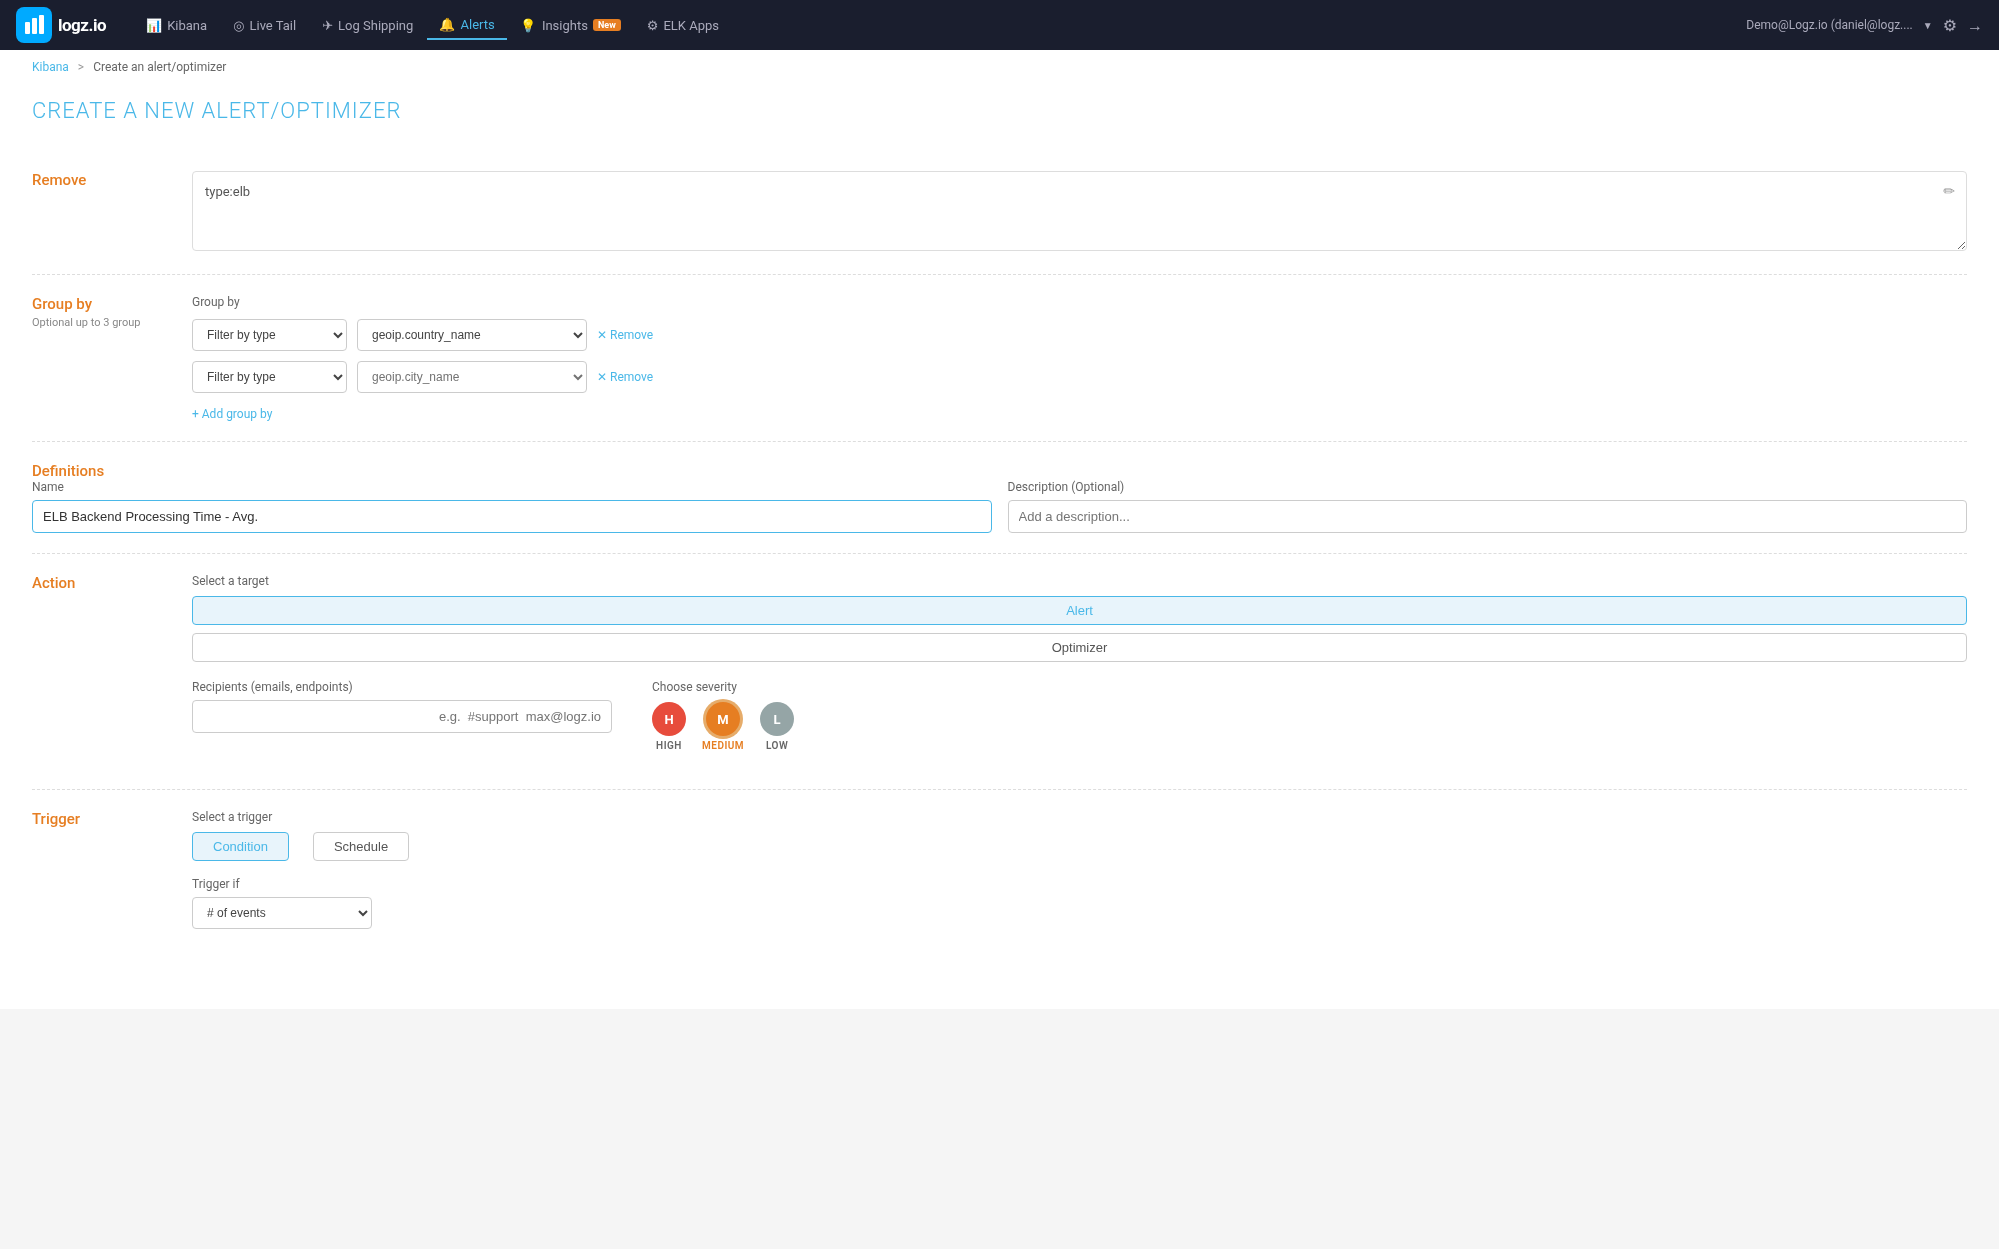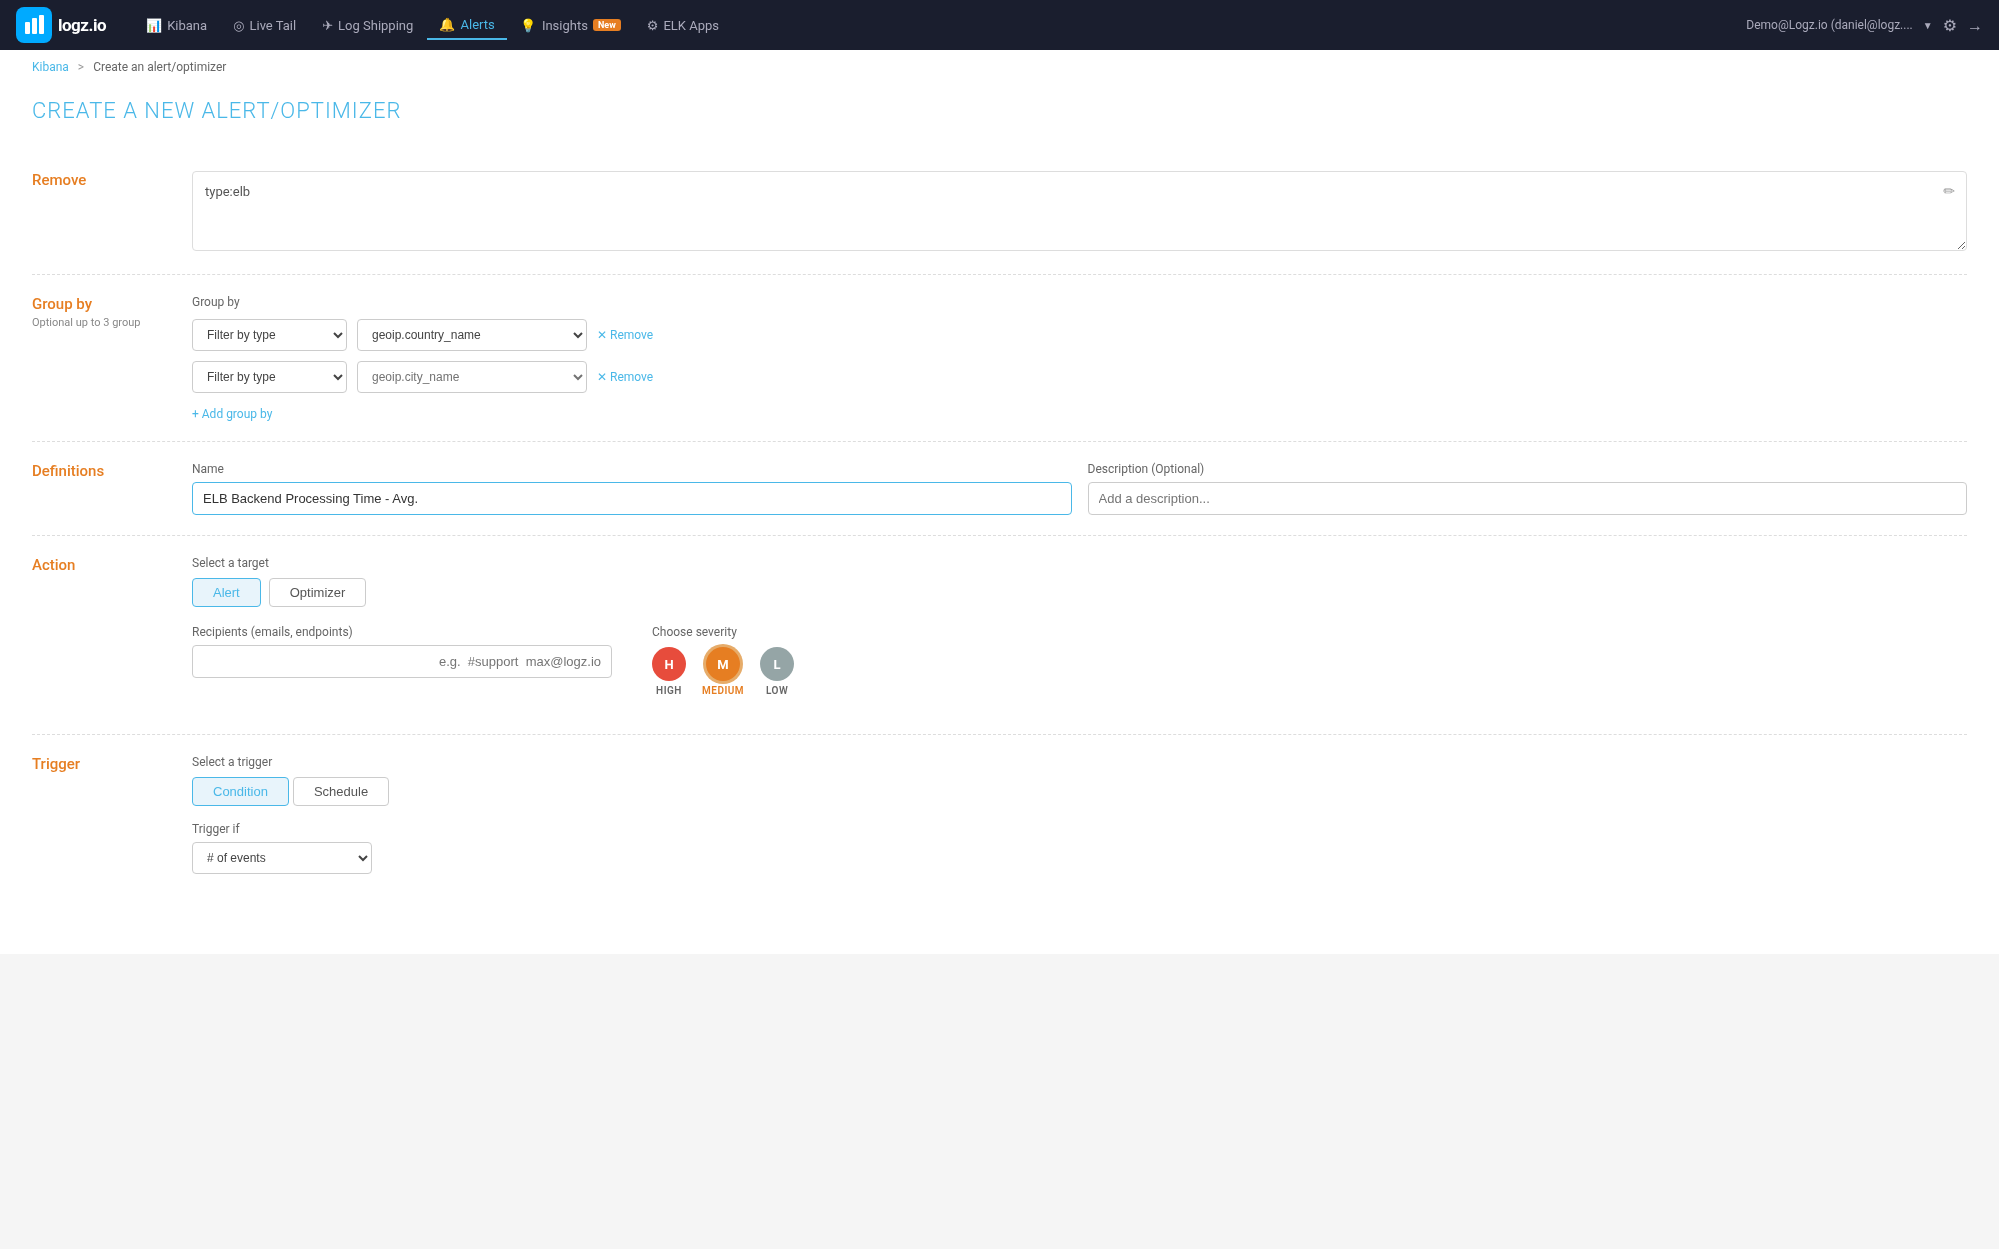--- a/index.html
+++ b/index.html
@@ -110,21 +110,21 @@
           <option>geoip.country_name</option>
           <option>geoip.region_name</option>
         </select>
         <a style="color:#4ab8e8;font-size:12px;cursor:pointer;text-decoration:none;">✕ Remove</a>
       </div>
 
       <a style="color:#4ab8e8;font-size:12px;cursor:pointer;display:inline-flex;align-items:center;gap:4px;margin-top:4px;text-decoration:none;">+ Add group by</a>
     </div>
   </div>
 
-  <div style="display:flex;padding:20px 0;border-bottom:1px dashed #ddd;">
+  <div style="display:flex;padding:20px 0;border-bottom:1px dashed #ddd;flex-direction:column;">
     <div style="width:160px;flex-shrink:0;">
       <div style="color:#e67e22;font-size:15px;font-weight:500;">Definitions</div>
     </div>
     <div style="flex:1;">
       <div style="display:flex;gap:16px;">
         <div style="flex:1;">
           <div style="font-size:12px;color:#666;margin-bottom:6px;">Name</div>
           <input type="text" style="width: 100%; border: 1px solid rgb(74, 184, 232); border-radius: 4px; padding: 8px 10px; font-size: 13px; color: rgb(51, 51, 51); outline: none;" value="ELB Backend Processing Time - Avg.">
         </div>
         <div style="flex:1;">
@@ -134,21 +134,21 @@
       </div>
     </div>
   </div>
 
   <div style="display:flex;padding:20px 0;border-bottom:1px dashed #ddd;">
     <div style="width:160px;flex-shrink:0;">
       <div style="color:#e67e22;font-size:15px;font-weight:500;">Action</div>
     </div>
     <div style="flex:1;">
       <div style="font-size:12px;color:#666;margin-bottom:8px;">Select a target</div>
-      <div style="display:flex;gap:8px;margin-bottom:18px;">
+      <div style="display:flex;gap:8px;margin-bottom:18px;flex-direction:column;">
         <button style="padding:6px 20px;border:1px solid #4ab8e8;border-radius:4px;font-size:13px;cursor:pointer;background:#e8f4fb;color:#4ab8e8;">Alert</button>
         <button style="padding:6px 20px;border:1px solid #ccc;border-radius:4px;font-size:13px;cursor:pointer;background:white;color:#555;">Optimizer</button>
       </div>
 
       <div style="display:flex;gap:40px;align-items:flex-start;margin-bottom:18px;">
         <div style="flex:1;max-width:420px;">
           <div style="font-size:12px;color:#666;margin-bottom:6px;">Recipients (emails, endpoints)</div>
           <input type="text" style="width: 100%; border: 1px solid rgb(204, 204, 204); border-radius: 4px; padding: 8px 10px; font-size: 13px; color: rgb(51, 51, 51); outline: none; text-align: right;" placeholder="e.g.  #support  max@logz.io">
         </div>
         <div>
@@ -172,21 +172,21 @@
 
     </div>
   </div>
 
   <div style="display:flex;padding:20px 0;">
     <div style="width:160px;flex-shrink:0;">
       <div style="color:#e67e22;font-size:15px;font-weight:500;">Trigger</div>
     </div>
     <div style="flex:1;">
       <div style="font-size:12px;color:#666;margin-bottom:8px;">Select a trigger</div>
-      <div style="display:flex;gap:4px;margin-bottom:16px;">
+      <div style="display:flex;gap:24px;margin-bottom:16px;">
         <button style="padding:6px 20px;border:1px solid #4ab8e8;border-radius:4px;font-size:13px;cursor:pointer;background:#e8f4fb;color:#4ab8e8;">Condition</button>
         <button style="padding:6px 20px;border:1px solid #ccc;border-radius:4px;font-size:13px;cursor:pointer;background:white;color:#555;">Schedule</button>
       </div>
       <div>
         <div style="font-size:12px;color:#666;margin-bottom:6px;">Trigger if</div>
         <select style="border:1px solid #ccc;border-radius:4px;padding:7px 10px;font-size:12px;color:#444;background:white;cursor:pointer;outline:none;width:180px;">
           <option># of events</option>
           <option>Average</option>
           <option>Sum</option>
           <option>Min</option>

